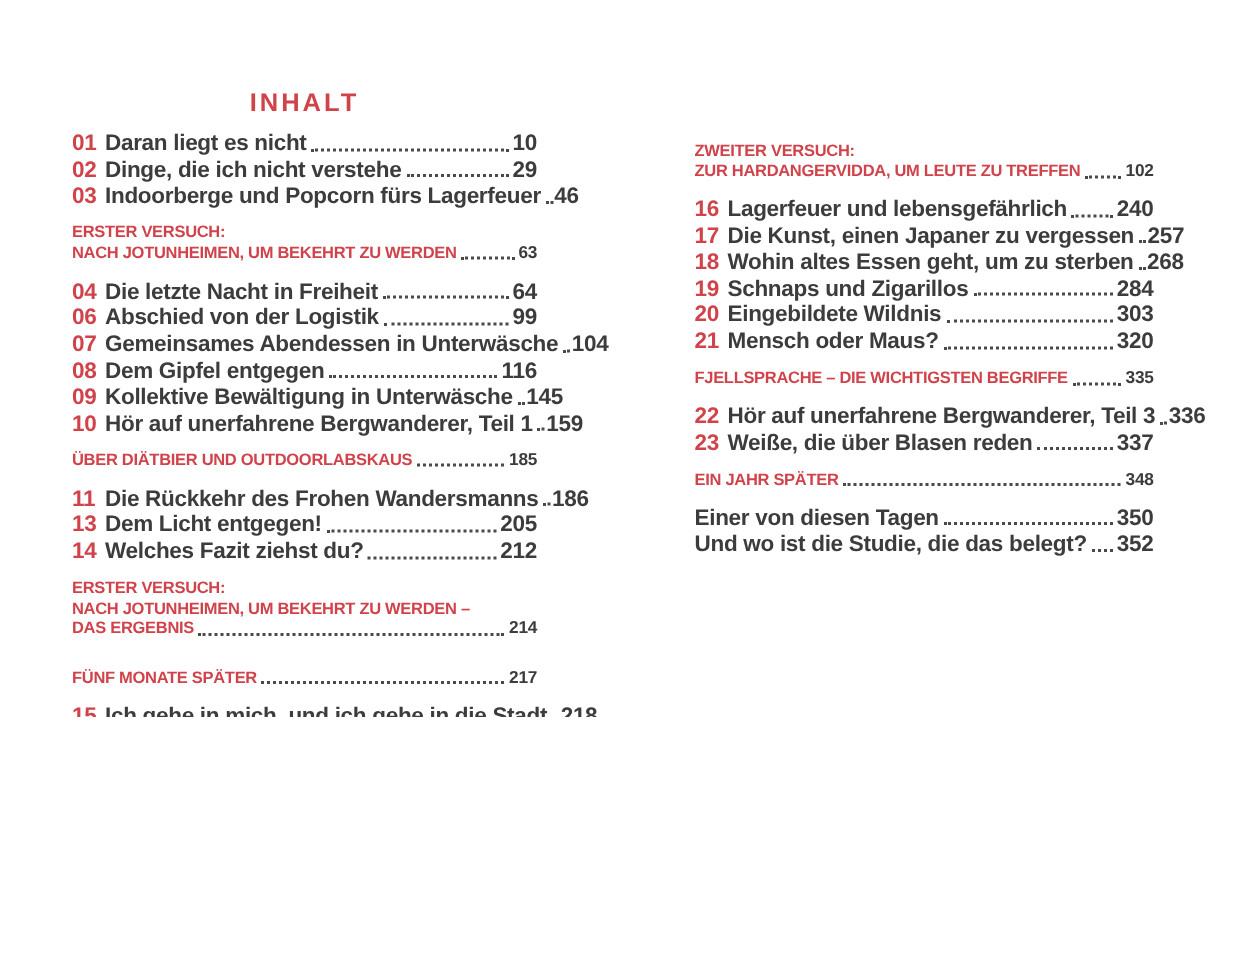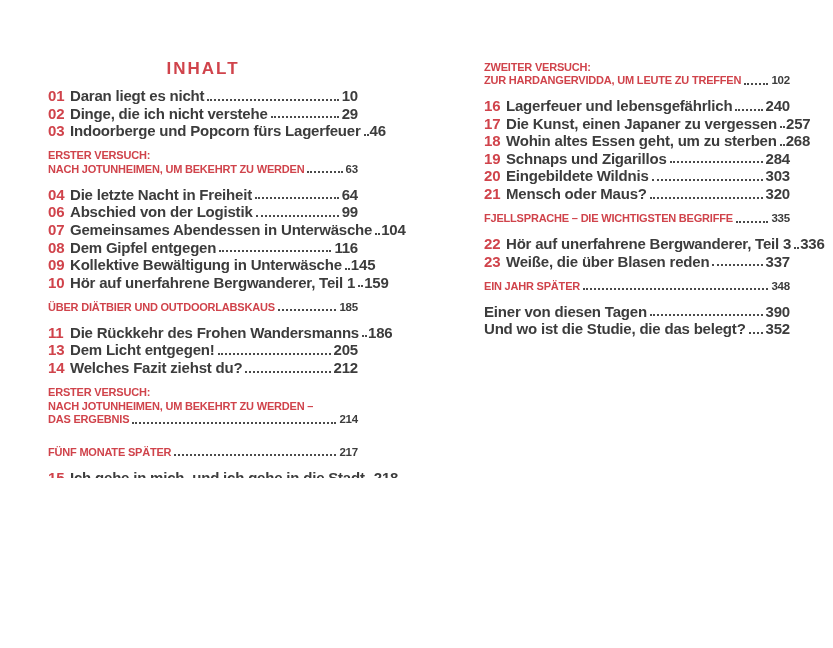--- a/index.html
+++ b/index.html
@@ -10,21 +10,21 @@
   html,body{margin:0;padding:0;background:#ffffff;}
   .canvas{
     position:relative;
     width:833px;height:478px;
     background:#ffffff;
     font-family:"Liberation Sans",sans-serif;
     overflow:hidden;
   }
   .col{position:absolute;top:0;}
   .col-left{left:48px;width:310px;}
-  .col-right{left:484px;width:306px;padding-top:51px;box-sizing:border-box;}
+  .col-right{left:463px;width:306px;padding-top:85px;box-sizing:border-box;}
   .page-title{
     margin:60px 0 10px 0;
     text-align:center;
     color:var(--accent);
     font-size:17px;
     font-weight:700;
     letter-spacing:2px;
     line-height:17px;
   }
   .toc-row{
@@ -258,21 +258,21 @@
         <div class="toc-section">
           <div class="sec-line">
             <span class="sec-text">EIN JAHR SPÄTER</span>
             <span class="dots"></span>
             <span class="pageno">348</span>
           </div>
         </div>
         <div class="toc-row plain">
           <span class="rowtitle">Einer von diesen Tagen</span>
           <span class="dots"></span>
-          <span class="pageno">390</span>
+          <span class="pageno">350</span>
         </div>
         <div class="toc-row plain">
           <span class="rowtitle">Und wo ist die Studie, die das belegt?</span>
           <span class="dots"></span>
           <span class="pageno">352</span>
         </div>
       </div>
   </div>
 
   <svg class="illustration" viewBox="0 0 46 34" xmlns="http://www.w3.org/2000/svg">

